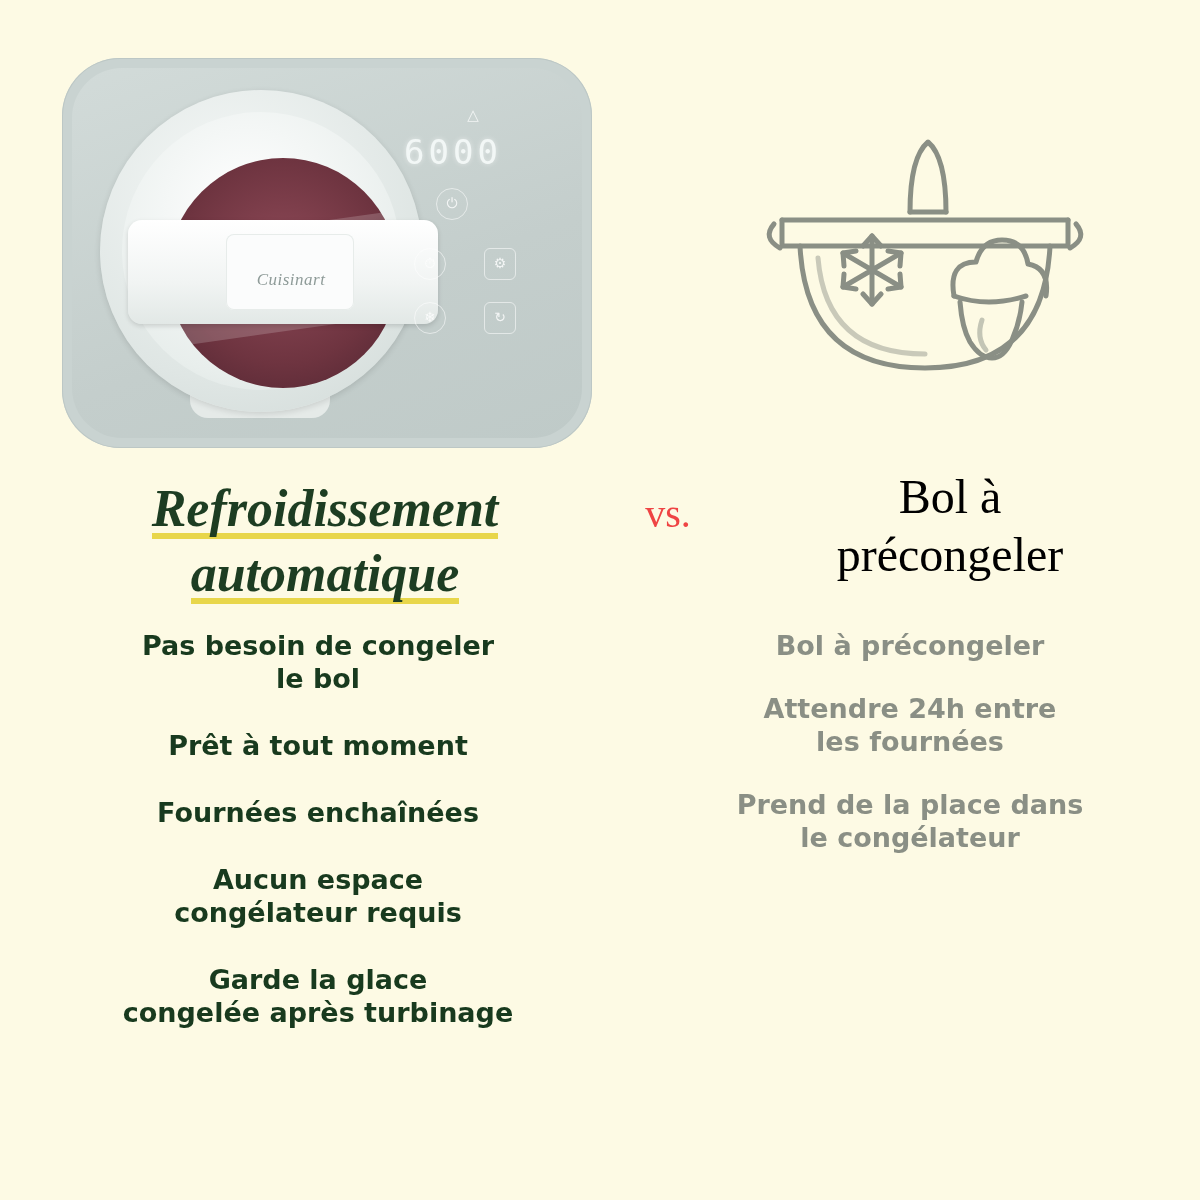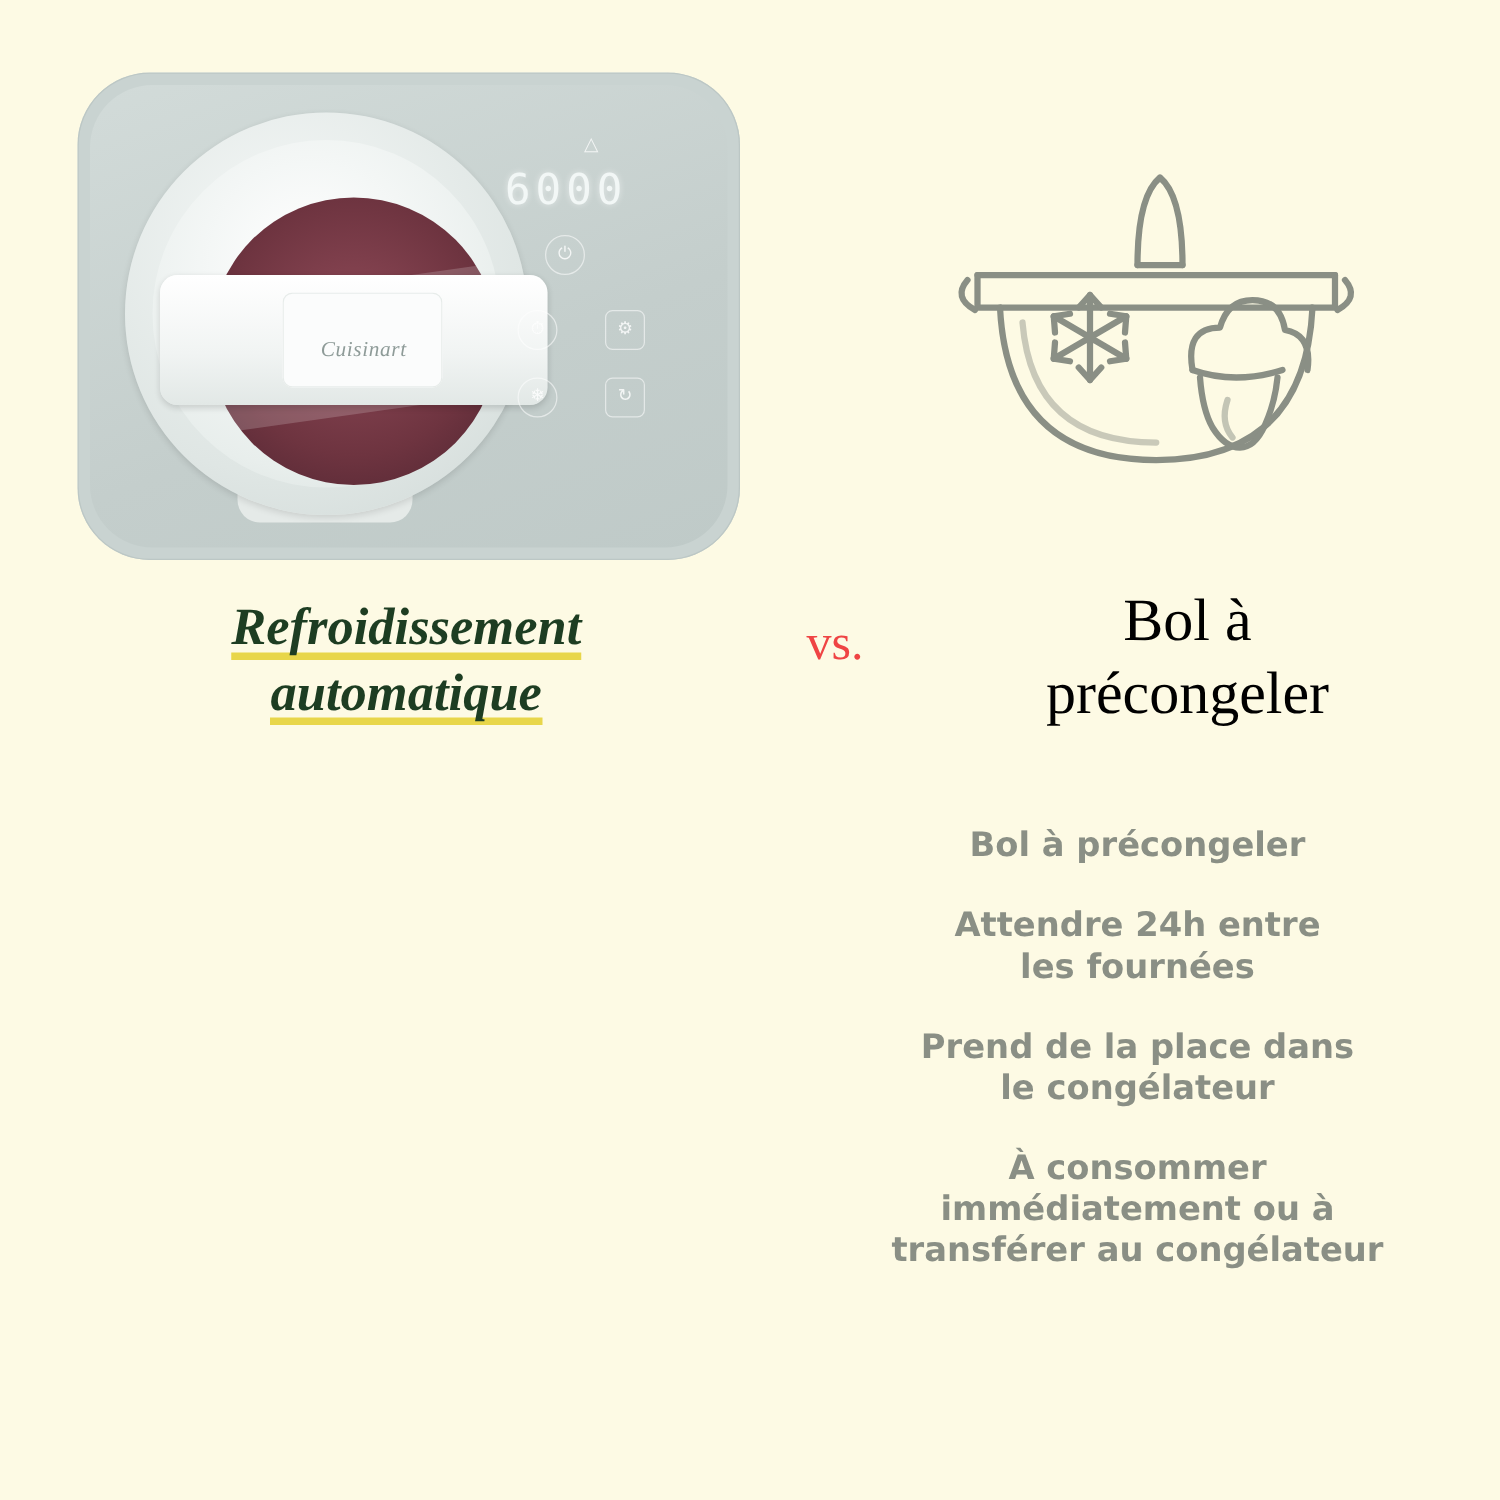--- a/index.html
+++ b/index.html
@@ -203,21 +203,21 @@
   }
   .head-left {
     position: absolute;
     left: 60px;
     top: 0;
     width: 530px;
     text-align: center;
     font-family: "Liberation Serif", serif;
     font-style: italic;
     font-weight: bold;
-    font-size: 42px;
+    font-size: 52px;
     line-height: 1.25;
     color: #1d3d22;
   }
   .head-left .u {
     background-image: linear-gradient(#e8d64a, #e8d64a);
     background-repeat: no-repeat;
     background-position: 0 1.02em;
     background-size: 100% 6px;
     padding-bottom: 3px;
   }
@@ -261,21 +261,21 @@
   .feat {
     text-align: center;
     margin: 0 0 34px 0;
     font-family: "DejaVu Sans", sans-serif;
     font-weight: bold;
     font-size: 27px;
     line-height: 1.22;
   }
   .col-left .feat { color: #183a1e; }
   .col-right .feat { color: #8a8f85; }
-  .col-right .feat { margin-bottom: 30px; margin-top: 31px; }
+  .col-right .feat { margin-bottom: 30px; }
 </style>
 </head>
 <body>
 
 <div class="page">
 
   <div class="visuals">
 
     <div class="machine-wrap">
       <div class="machine-body"></div>
@@ -341,21 +341,27 @@
       <span class="u">automatique</span>
     </div>
     <div class="vs">vs.</div>
     <div class="head-right">
       <span>Bol à</span><br>
       <span>précongeler</span>
     </div>
   </div>
 
   <div class="cols">
+    <div class="col col-left">
+      <div class="feat">Pas besoin de congeler<br>le bol</div>
+      <div class="feat">Prêt à tout moment</div>
+      <div class="feat">Fournées enchaînées</div>
+      <div class="feat">Aucun espace<br>congélateur requis</div>
+      <div class="feat">Garde la glace<br>congelée après turbinage</div>
+    </div>
     <div class="col col-right">
       <div class="feat">Bol à précongeler</div>
       <div class="feat">Attendre 24h entre<br>les fournées</div>
       <div class="feat">Prend de la place dans<br>le congélateur</div>
-      <div class="feat">À consommer<br>immédiatement ou à<br>transférer au congélateur</div>
     </div>
   </div>
 
 </div>
 
 </body></html>

